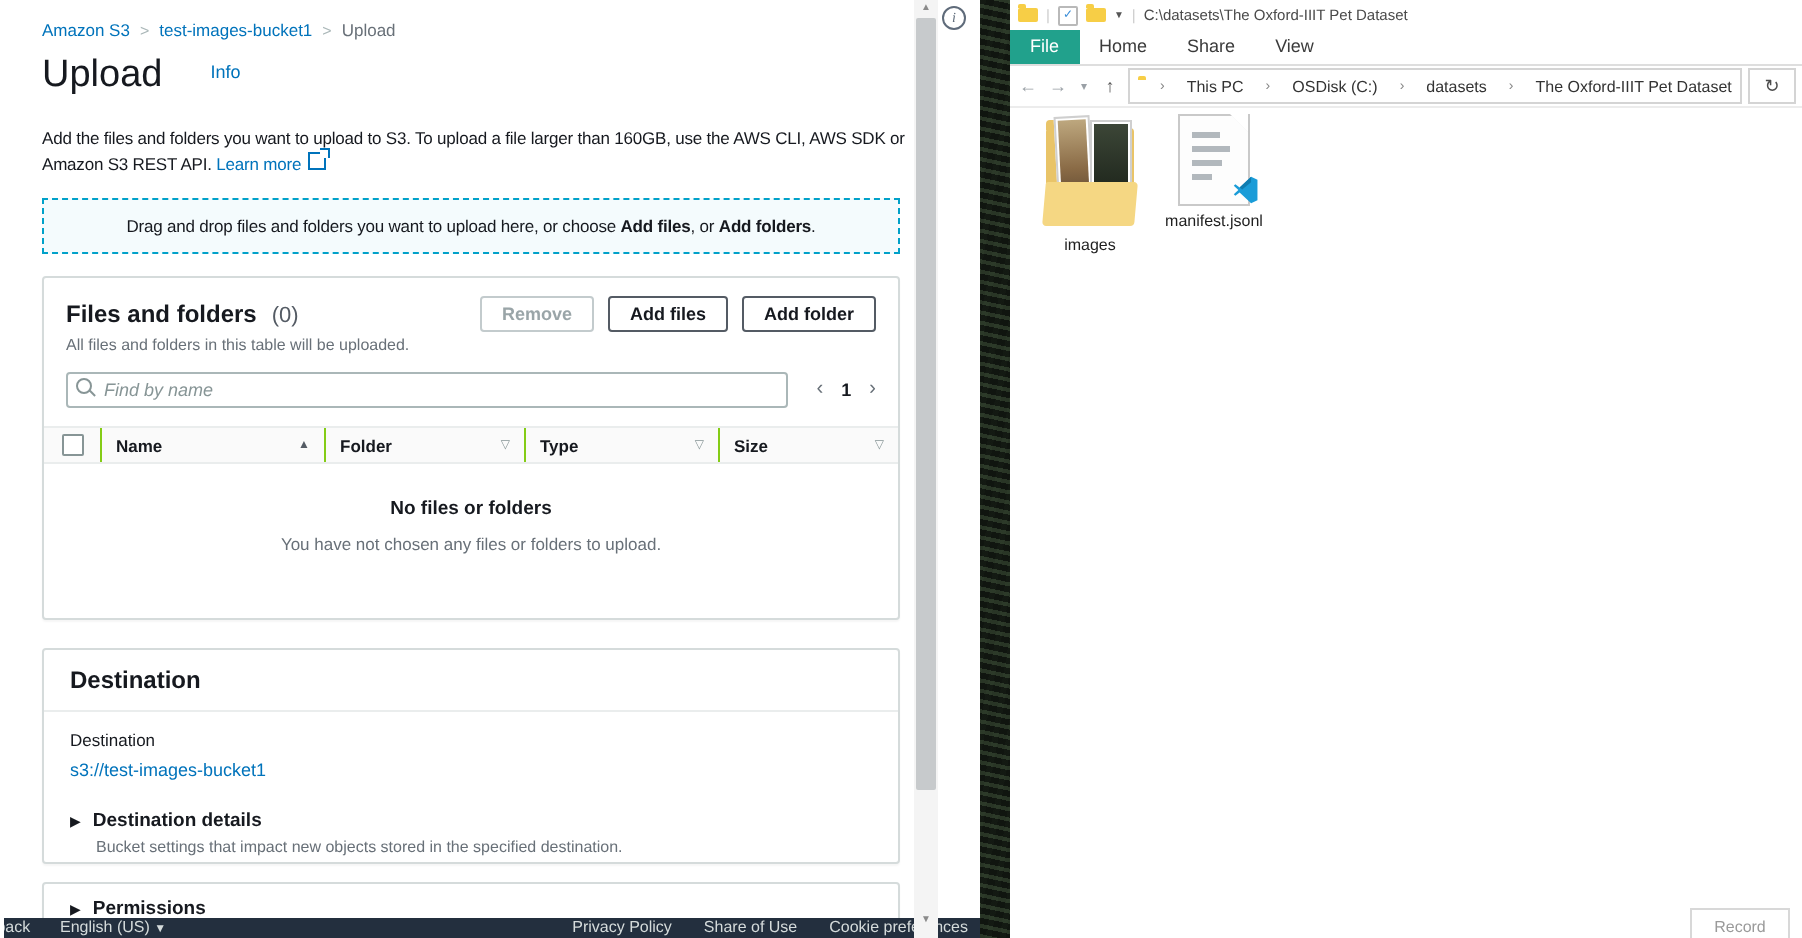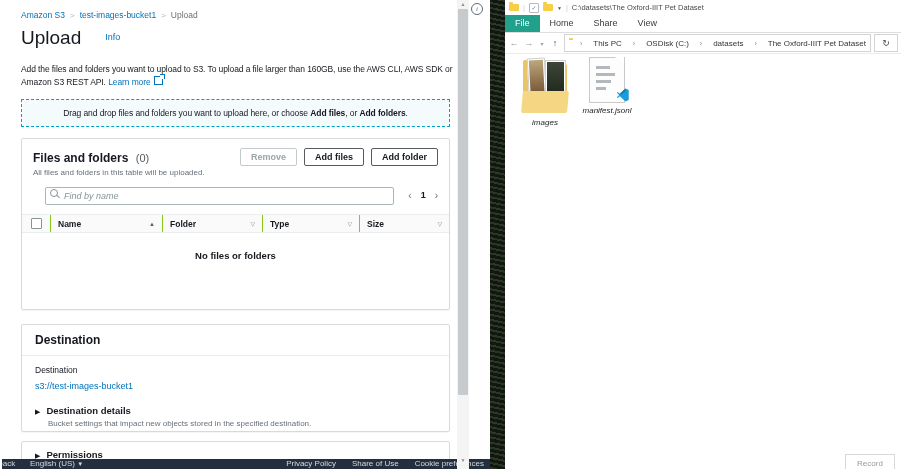--- a/index.html
+++ b/index.html
@@ -30,21 +30,21 @@
 
   .files-head{display:flex;align-items:flex-start;padding:9px 11px 0 11px;}
   .files-title{font-size:12px;font-weight:bold;}
   .files-count{font-size:11px;font-weight:400;color:#545b64;margin-left:3px;}
   .files-sub{padding:2px 11px 0 11px;font-size:8px;color:#687078;}
   .btn-group{margin-left:auto;display:flex;gap:7px;}
   .btn{font-size:9px;font-weight:bold;background:#fff;border:1px solid #545b64;border-radius:2px;color:#16191f;
        padding:3px 10px;cursor:pointer;font-family:inherit;white-space:nowrap;}
   .btn.disabled{color:#9aa5a8;border-color:#c3cbcd;cursor:default;}
 
-  .search-row{display:flex;align-items:center;margin:8px 11px 0 23px;}
+  .search-row{display:flex;align-items:center;margin:8px 11px 0 11px;}
   .search-box{position:relative;flex:1;}
   .search-box input{width:100%;box-sizing:border-box;height:18px;border:1px solid #aab7b8;border-radius:2px;
                     font-size:9px;padding:0 4px 0 18px;color:#16191f;font-family:inherit;outline:none;}
   .search-box input::placeholder{font-style:italic;color:#879596;}
   .mag{position:absolute;left:5px;top:4px;width:6px;height:6px;border:1.4px solid #879596;border-radius:50%;}
   .mag::after{content:"";position:absolute;left:5px;top:6px;width:4px;height:1.4px;background:#879596;transform:rotate(45deg);}
   .pager{display:flex;align-items:center;gap:9px;margin-left:14px;font-size:10px;color:#687078;}
   .pager .pg-num{color:#16191f;font-weight:bold;font-size:9px;}
   .pager span{cursor:pointer;}
 
@@ -119,21 +119,21 @@
   .addr-seg{cursor:pointer;}
   .addr-sep{color:#888;font-size:7px;}
   .addr-caret{margin-left:auto;font-size:6px;color:#666;cursor:pointer;}
   .refresh-box{width:22px;height:16px;border:1px solid #d4d4d4;display:flex;align-items:center;justify-content:center;
                font-size:9px;color:#4d4d4d;cursor:pointer;}
 
   .ex-content{position:relative;height:400px;}
   .fitem{position:absolute;width:64px;text-align:center;cursor:pointer;}
   .fitem-images{left:8px;top:3px;}
   .fitem-manifest{left:70px;top:3px;}
-  .fitem-label{margin-top:3px;font-size:8px;color:#1f1f1f;font-style:italic;}
+  .fitem-label{margin-top:3px;font-size:8px;color:#1f1f1f;}
 
   .folder-thumb{position:relative;width:48px;height:58px;margin:0 auto;}
   .fb-back{position:absolute;left:2px;top:7px;width:44px;height:44px;background:#e9c468;border-radius:2px;}
   .fb-back::before{content:"";position:absolute;top:-4px;left:0;width:16px;height:5px;background:#e9c468;border-radius:2px 2px 0 0;}
   .fb-photo1{position:absolute;left:7px;top:1px;width:16px;height:46px;background:#fff;border:1px solid #cfcfcf;transform:rotate(-3deg);}
   .fb-photo1::after{content:"";position:absolute;inset:1px;background:linear-gradient(180deg,#bda77e 0%,#8a6b46 55%,#55412c 100%);}
   .fb-photo2{position:absolute;right:3px;top:3px;width:19px;height:48px;background:#fff;border:1px solid #cfcfcf;}
   .fb-photo2::after{content:"";position:absolute;inset:1px;background:linear-gradient(180deg,#3c4637 0%,#242c21 60%,#151a13 100%);}
   .fb-front{position:absolute;left:1px;bottom:2px;width:46px;height:22px;background:#f5d783;border-radius:1px 2px 2px 2px;transform:skewX(-5deg);}
 
@@ -215,20 +215,21 @@
         <span class="filter-icon">▽</span>
       </div>
       <div class="th th-size">
         <span>Size</span>
         <span class="filter-icon">▽</span>
       </div>
     </div>
 
     <div class="empty">
       <div class="empty-title">No files or folders</div>
+      <div class="empty-sub">You have not chosen any files or folders to upload.</div>
     </div>
   </div>
 
   <div class="card card-dest">
     <div class="dest-head">Destination</div>
     <div class="dest-body">
       <div class="dest-label">Destination</div>
       <a class="dest-link">s3://test-images-bucket1</a>
       <div class="expander">
         <span class="tri">▶</span><span>Destination details</span>

